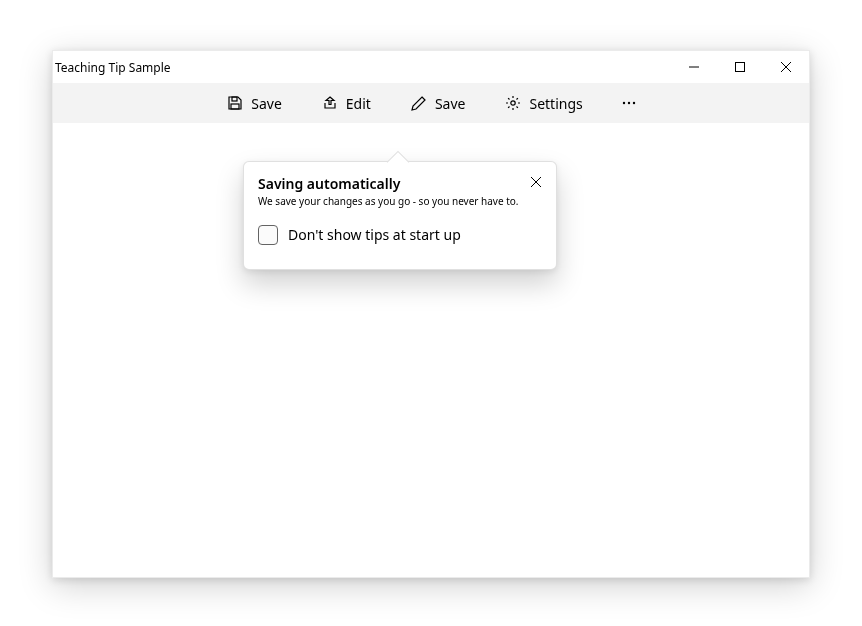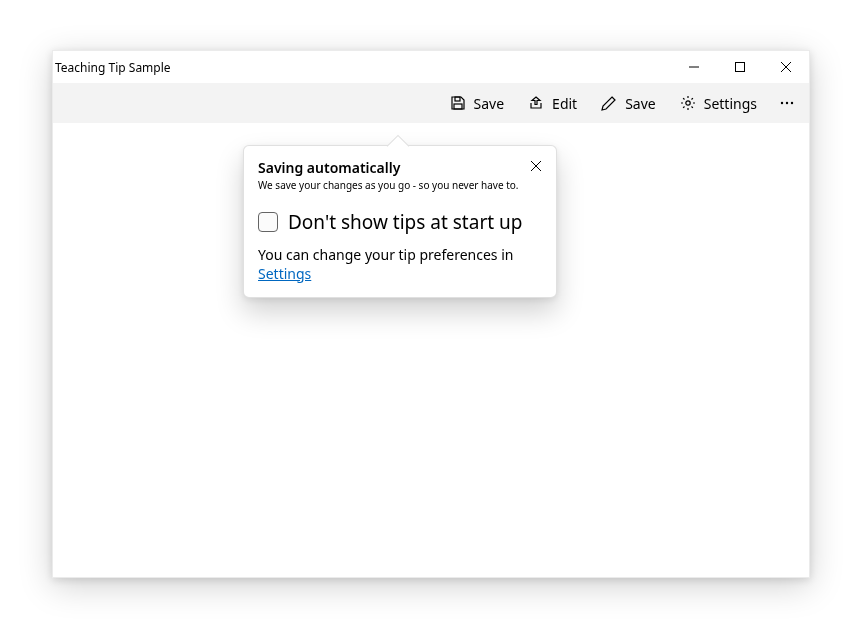--- a/index.html
+++ b/index.html
@@ -55,23 +55,23 @@
     }
     .win-btn svg {
       width: 10px;
       height: 10px;
     }
     .commandbar {
       height: 40px;
       background: #f3f3f3;
       display: flex;
       align-items: center;
-      justify-content: flex-end;
+      justify-content: center;
       padding: 0 4px;
-      gap: 0;
+      gap: 16px;
     }
     .cmd-btn {
       display: flex;
       align-items: center;
       gap: 8px;
       height: 36px;
       padding: 0 12px;
       background: transparent;
       border: none;
       font-family: inherit;
@@ -90,21 +90,21 @@
     .cmd-btn.more {
       padding: 0 10px;
     }
     .content {
       flex: 1;
       background: #fff;
       position: relative;
     }
     .teaching-tip {
       position: absolute;
-      top: 22px;
+      top: 38px;
       left: 190px;
       width: 314px;
       background: #fff;
       border: 1px solid rgba(0,0,0,0.12);
       border-radius: 6px;
       box-shadow: 0 14px 28px rgba(0,0,0,0.18), 0 2px 6px rgba(0,0,0,0.08);
       padding: 12px 14px 14px 14px;
     }
     .tip-arrow {
       position: absolute;
@@ -156,21 +156,21 @@
     }
     .tip-checkbox {
       width: 20px;
       height: 20px;
       border: 1px solid #646464;
       border-radius: 4px;
       background: #fbfbfb;
       cursor: pointer;
     }
     .tip-checkbox-label {
-      font-size: 19px;
+      font-size: 14px;
       cursor: pointer;
     }
     .tip-footer {
       font-size: 14px;
     }
     .tip-footer a {
       color: #0067c0;
       text-decoration: underline;
       cursor: pointer;
     }
@@ -267,20 +267,17 @@
               <line x1="10" y1="0" x2="0" y2="10" stroke="black" stroke-width="1"></line>
             </svg>
         </span>
       </button>
       <div class="tip-title">Saving automatically</div>
       <div class="tip-subtitle">We save your changes as you go - so you never have to.</div>
       <div class="tip-checkbox-row">
         <div class="tip-checkbox"></div>
         <span class="tip-checkbox-label">Don't show tips at start up</span>
       </div>
-      <div class="tip-footer">
-        <span>You can change your tip preferences in </span><a>Settings</a>
-      </div>
     </div>
 
   </div>
 
 </div>
 
 </body></html>

